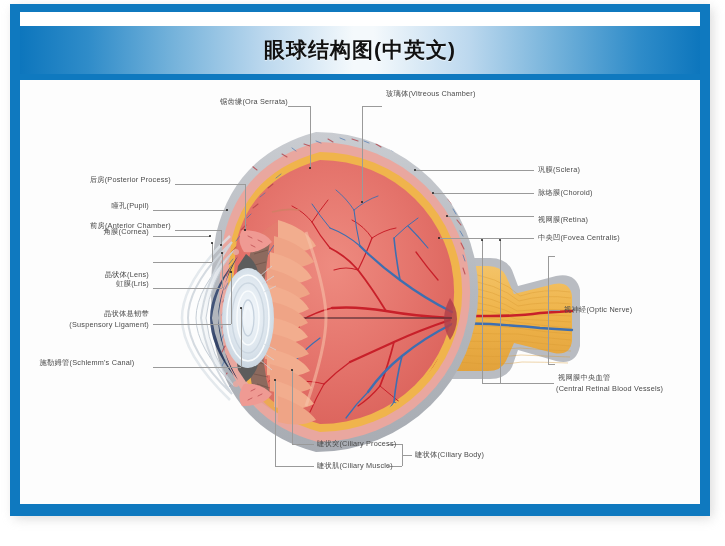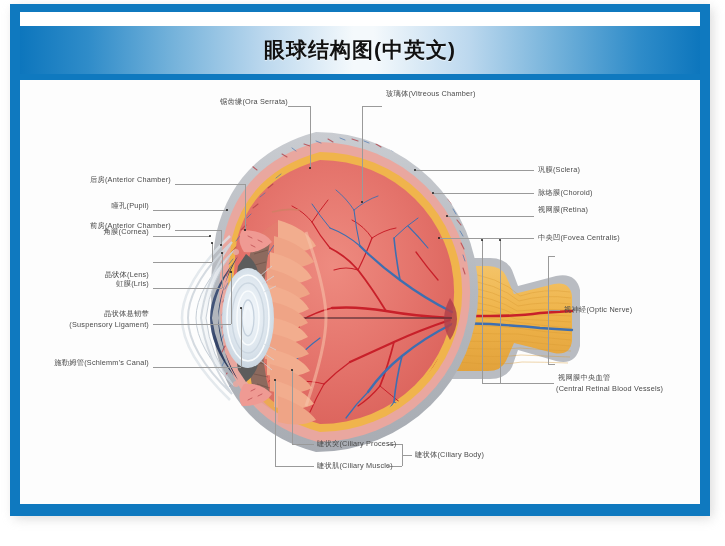--- a/index.html
+++ b/index.html
@@ -444,34 +444,34 @@
 
       <div class="ln h" style="left:368px;top:364px;width:14px;"></div>
       <div class="ln h" style="left:368px;top:386px;width:14px;"></div>
       <div class="ln v" style="left:382px;top:364px;height:22px;"></div>
       <div class="ln h" style="left:382px;top:375px;width:10px;"></div>
     </div>
 
     <div class="lbl r" style="left:118px;top:17px;width:150px;">锯齿缘(Ora Serrata)</div>
     <div class="lbl" style="left:366px;top:9px;">玻璃体(Vitreous Chamber)</div>
 
-    <div class="lbl r" style="left:5px;top:95px;width:146px;">后房(Anterior Chamber)</div>
+    <div class="lbl r" style="left:5px;top:95px;width:146px;">后房(Posterior Process)</div>
     <div class="lbl r" style="left:5px;top:141px;width:146px;">前房(Anterior Chamber)</div>
 
     <div class="lbl r" style="left:5px;top:121px;width:124px;">瞳孔(Pupil)</div>
     <div class="lbl r" style="left:5px;top:147px;width:124px;">角膜(Cornea)</div>
     <div class="lbl r" style="left:5px;top:190px;width:124px;">晶状体(Lens)</div>
     <div class="lbl r" style="left:5px;top:199px;width:124px;">虹膜(Lris)</div>
     <div class="lbl r" style="left:5px;top:229px;width:124px;">晶状体悬韧带</div>
     <div class="lbl r" style="left:5px;top:240px;width:124px;">(Suspensory Ligament)</div>
-    <div class="lbl r" style="left:5px;top:278px;width:124px;">施勒姆管(Schlemm's Canal)</div>
+    <div class="lbl r" style="left:5px;top:278px;width:124px;text-align:center;">施勒姆管(Schlemm's Canal)</div>
 
     <div class="lbl" style="left:518px;top:85px;">巩膜(Sclera)</div>
     <div class="lbl" style="left:518px;top:108px;">脉络膜(Choroid)</div>
-    <div class="lbl" style="left:518px;top:125px;">视网膜(Retina)</div>
+    <div class="lbl" style="left:518px;top:135px;">视网膜(Retina)</div>
     <div class="lbl" style="left:518px;top:153px;">中央凹(Fovea Centralis)</div>
     <div class="lbl" style="left:544px;top:225px;">视神经(Optic Nerve)</div>
     <div class="lbl" style="left:538px;top:293px;font-family:Liberation Mono, monospace;">视网膜中央血管</div>
     <div class="lbl" style="left:536px;top:304px;">(Central Retinal Blood Vessels)</div>
 
     <div class="lbl" style="left:297px;top:359px;">睫状突(Ciliary Process)</div>
     <div class="lbl" style="left:297px;top:381px;">睫状肌(Ciliary Muscle)</div>
     <div class="lbl" style="left:395px;top:370px;">睫状体(Ciliary Body)</div>
 
   </div>

